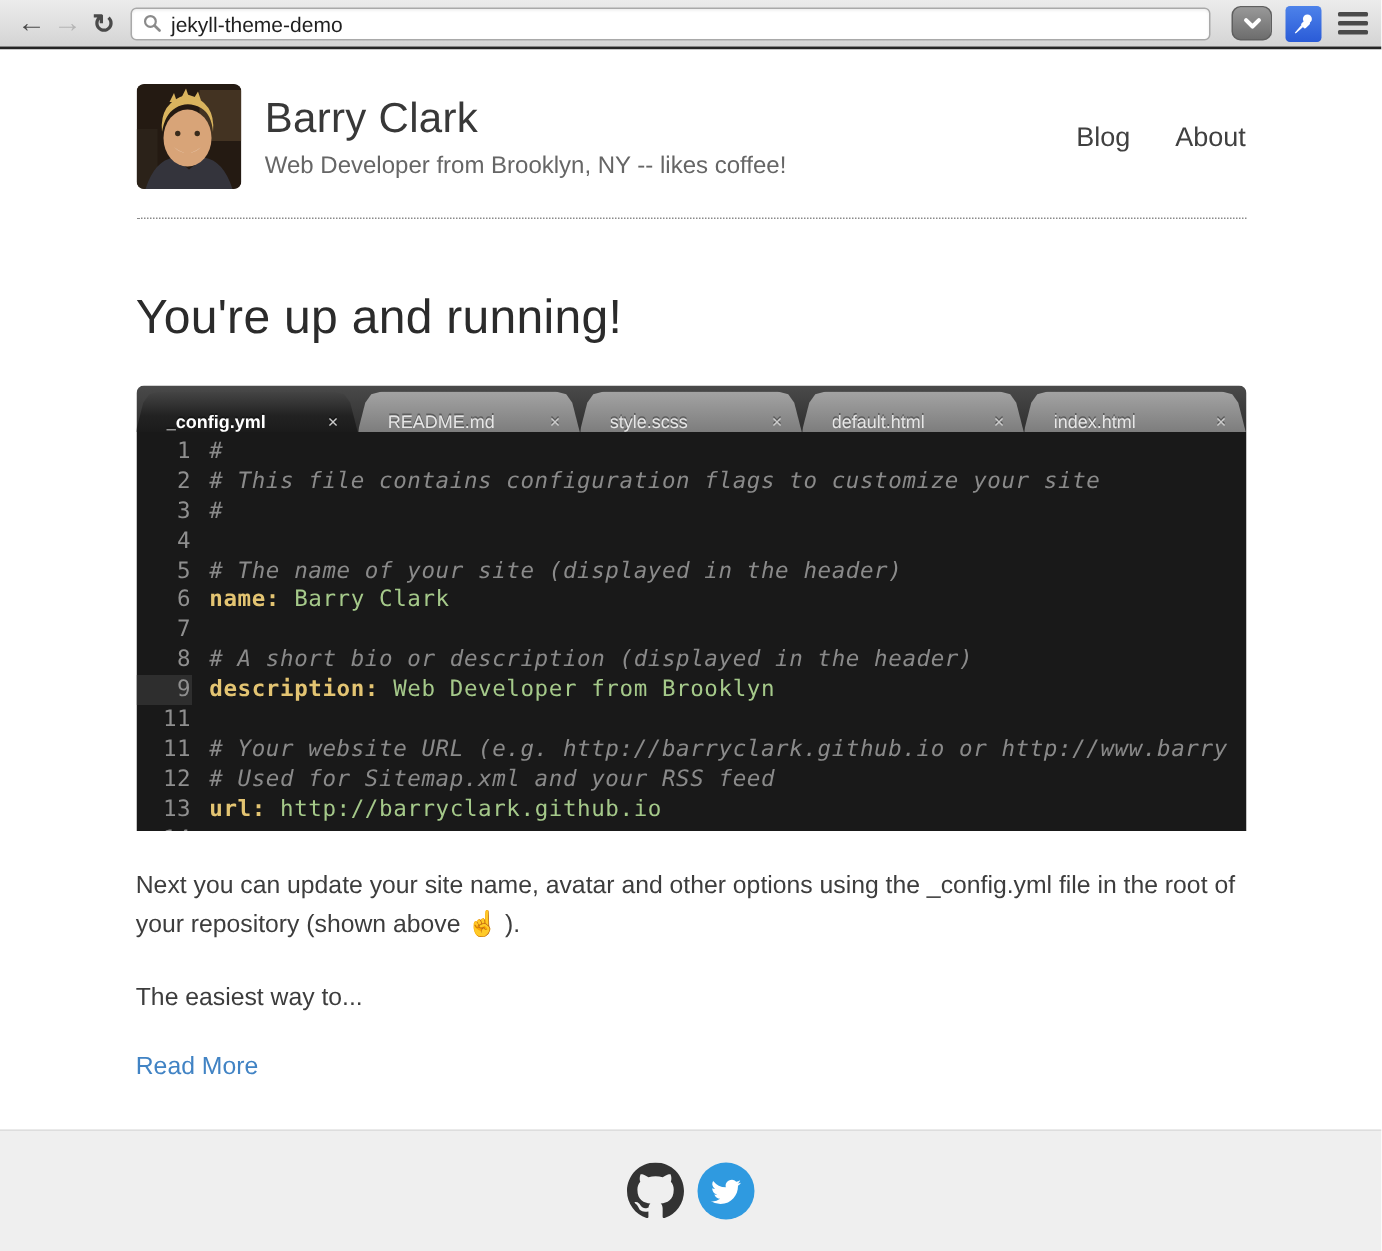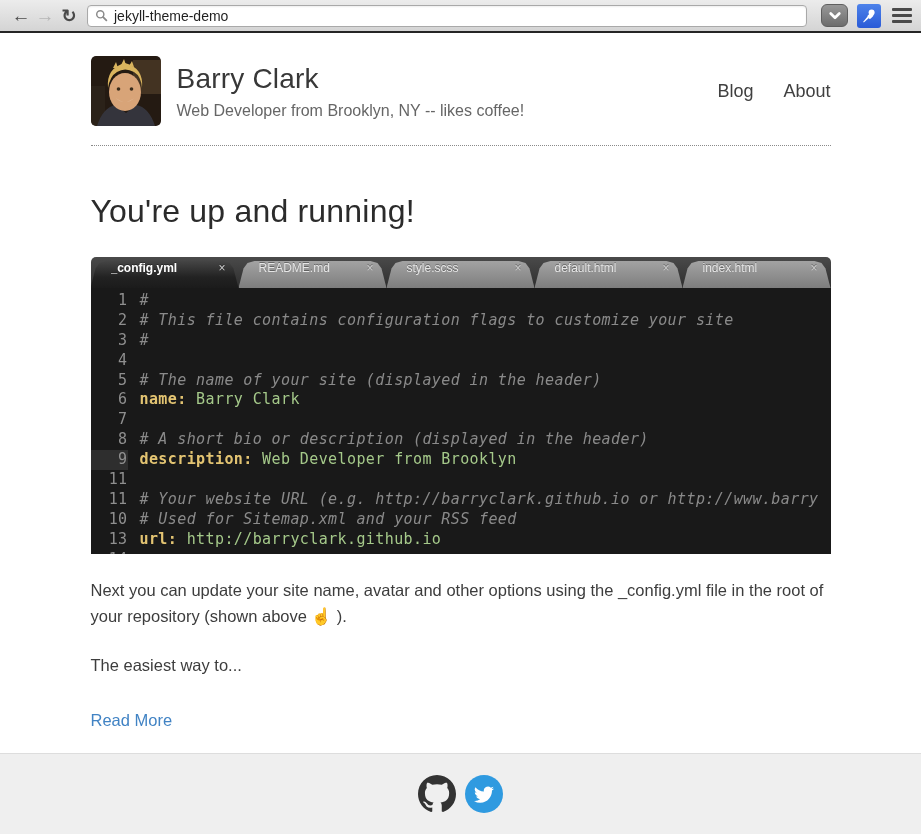--- a/index.html
+++ b/index.html
@@ -37,42 +37,42 @@
   .nav { margin-left: auto; display: flex; gap: 30px; font-size: 18px; color: #404040; }
   .nav a { color: #404040; text-decoration: none; cursor: pointer; }
   .rule { border-bottom: 1px dotted #8a8a8a; }
 
   .post-title { font-size: 32px; font-weight: normal; color: #2b2b2b; margin: 47px 0 27px; letter-spacing: .2px; }
 
   
   .editor { width: 740px; height: 297px; border-radius: 3px 3px 0 0; overflow: hidden; }
   .tabbar { height: 31px; background: linear-gradient(#4a4a4a, #2e2e2e); display: flex; align-items: flex-end;
             border-radius: 5px 5px 0 0; }
-  .tab { flex: 1; height: 27px; display: flex; align-items: flex-start; padding: 0 13px 0 20px;
+  .tab { flex: 1; height: 27px; display: flex; align-items: flex-end; padding: 0 13px 0 20px;
          font-size: 12px; color: #e6e6e6; text-shadow: 0 -1px 0 rgba(0,0,0,.35);
          background: linear-gradient(#a3a3a3, #7d7d7d);
          clip-path: polygon(0 100%, 5px 28%, 9px 7%, 16px 0, calc(100% - 16px) 0, calc(100% - 9px) 7%, calc(100% - 5px) 28%, 100% 100%); }
   .tab.active { background: linear-gradient(#454545 0%, #222 60%, #1b1b1b 100%); color: #fff; font-weight: bold; }
   .tab-label { flex: 1; overflow: hidden; white-space: nowrap; }
   .tab-close { font-size: 12px; font-weight: normal; color: #cccccc; padding-left: 8px; }
 
   .code { background: #191919; height: 266px; overflow: hidden; padding-top: 3px;
           font-family: "DejaVu Sans Mono", monospace; font-size: 15px; line-height: 19.9px; letter-spacing: .4px; }
   .crow { display: flex; height: 19.9px; white-space: pre; }
   .gut { width: 37px; flex: none; text-align: right; color: #8f8f8f; }
   .crow.hl .gut { background: #2e2e2e; }
   .ctext { padding-left: 12px; white-space: pre; overflow: hidden; flex: 1; }
   .comment { color: #8a8a8a; font-style: italic; }
   .key { color: #e3c472; font-weight: bold; }
   .value { color: #a5c98a; }
 
   
   .para { font-size: 16.5px; color: #3d3d3d; line-height: 1.55; margin-top: 24px; }
   .emoji { color: #c89a66; }
-  .read-more { display: inline-block; margin-top: 32px; font-size: 16.5px; color: #4183c4;
+  .read-more { display: inline-block; margin-top: 23px; font-size: 16.5px; color: #4183c4;
                text-decoration: none; cursor: pointer; }
 
   
   .footer { height: 81px; flex: none; background: #efefef; border-top: 1px solid #dddddd;
             display: flex; align-items: center; justify-content: center; gap: 9px; }
   .soc { width: 38px; height: 38px; border-radius: 50%; display: flex; align-items: center;
          justify-content: center; cursor: pointer; }
   .soc.twitter { background: #2f9ae0; }
 </style>
 </head>
@@ -178,21 +178,21 @@
             <div class="crow"><span class="gut">2</span><span class="ctext"><span class="comment"># This file contains configuration flags to customize your site</span></span></div>
             <div class="crow"><span class="gut">3</span><span class="ctext"><span class="comment">#</span></span></div>
             <div class="crow"><span class="gut">4</span><span class="ctext"></span></div>
             <div class="crow"><span class="gut">5</span><span class="ctext"><span class="comment"># The name of your site (displayed in the header)</span></span></div>
             <div class="crow"><span class="gut">6</span><span class="ctext"><span class="key">name:</span><span class="value"> Barry Clark</span></span></div>
             <div class="crow"><span class="gut">7</span><span class="ctext"></span></div>
             <div class="crow"><span class="gut">8</span><span class="ctext"><span class="comment"># A short bio or description (displayed in the header)</span></span></div>
             <div class="crow hl"><span class="gut">9</span><span class="ctext"><span class="key">description:</span><span class="value"> Web Developer from Brooklyn</span></span></div>
             <div class="crow"><span class="gut">11</span><span class="ctext"></span></div>
             <div class="crow"><span class="gut">11</span><span class="ctext"><span class="comment"># Your website URL (e.g. http://barryclark.github.io or http://www.barry</span></span></div>
-            <div class="crow"><span class="gut">10</span><span class="ctext"><span class="comment"># Used for Sitemap.xml and your RSS feed</span></span></div>
+            <div class="crow"><span class="gut">12</span><span class="ctext"><span class="comment"># Used for Sitemap.xml and your RSS feed</span></span></div>
             <div class="crow"><span class="gut">13</span><span class="ctext"><span class="key">url:</span><span class="value"> http://barryclark.github.io</span></span></div>
             <div class="crow"><span class="gut">14</span><span class="ctext"></span></div>
           </div>
       </div>
 
       <p class="para"><span>Next you can update your site name, avatar and other options using the _config.yml file in the root of your repository (shown above </span><span class="emoji">☝</span><span> ).</span></p>
 
       <p class="para">The easiest way to...</p>
 
       <a class="read-more">Read More</a>

